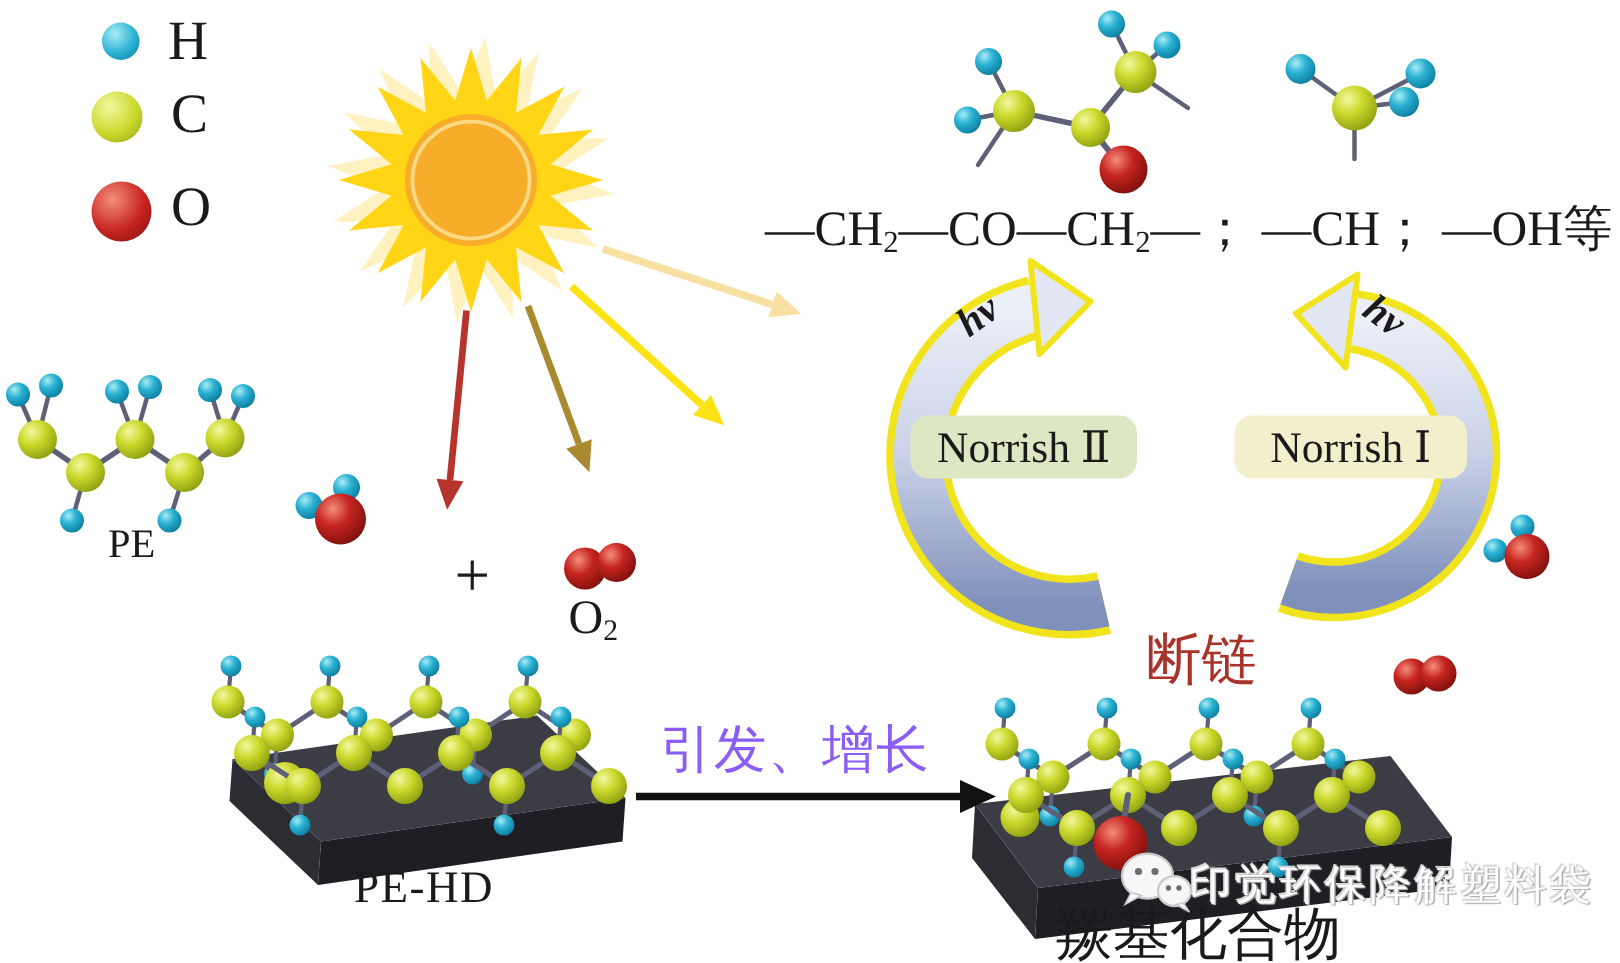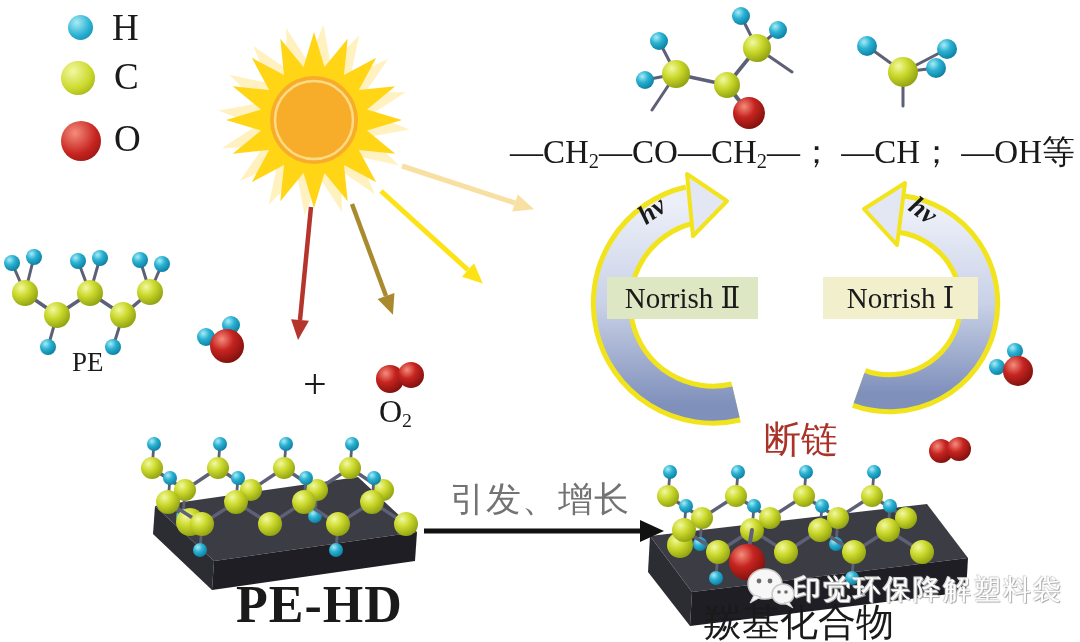--- a/index.html
+++ b/index.html
@@ -11,27 +11,27 @@
   #ball-h{left:68px;top:15px;width:25px;height:25px;background:radial-gradient(circle at 35% 30%,#a8ecf4,#2ab1d3 55%,#0b7d9e);}
   #ball-c{left:61px;top:61px;width:34px;height:34px;background:radial-gradient(circle at 35% 30%,#f2f8a0,#cbd92c 55%,#8e9f10);}
   #ball-o{left:61px;top:121px;width:40px;height:40px;background:radial-gradient(circle at 35% 30%,#f48d7c,#c62420 55%,#7e100c);}
   .leglbl{font-size:37px;}
   #leg-h{left:112px;top:6px;}  #leg-c{left:114px;top:55px;}  #leg-o{left:114px;top:117px;}
   .sb{font-size:62%;vertical-align:-0.25em;}
   #pe-label{left:72px;top:347px;font-size:27px;}
   #h2o-label{left:179px;top:359px;font-size:36px;}
   #plus-sign{left:303px;top:360px;font-size:42px;}
   #o2-label{left:379px;top:393px;font-size:32px;}
-  #pehd-label{left:236px;top:575px;font-size:52px;letter-spacing:1px;font-weight:bold;}
-  #init-label{left:450px;top:476px;font-size:35px;color:#737373;letter-spacing:1px;}
+  #pehd-label{left:236px;top:575px;font-size:30px;letter-spacing:1px;}
+  #init-label{left:440px;top:476px;font-size:35px;color:#8b5cf6;letter-spacing:1px;}
   #formula{left:510px;top:130px;font-size:33px;white-space:nowrap;text-align:right;}
   .hv{width:44px;text-align:center;font-size:27px;font-style:italic;font-weight:600;}
   #hv-left{left:630px;top:195px;transform:rotate(-36deg);}
   #hv-right{left:901px;top:195px;transform:rotate(36deg);}
-  .norrish{height:42px;display:flex;align-items:center;justify-content:center;font-size:29px;}
+  .norrish{height:42px;display:flex;align-items:center;justify-content:center;font-size:29px;border-radius:12px;}
   #norrish2{left:607px;top:277px;width:151px;background:#dde7c3;}
   #norrish1{left:823px;top:277px;width:155px;background:#f2efcd;}
   #scission{left:764px;top:383px;font-size:37px;color:#a93328;font-weight:400;margin-top:32px;}
   #carbonyl{left:704px;top:597px;font-size:38px;}
   #wmtext{left:793px;top:571px;font-size:28px;letter-spacing:2px;color:#ffffff;
           font-family:Liberation Sans, sans-serif;
           text-shadow:1px 1px 0 #b0b0b0,-1px -1px 0 #d8d8d8,0 0 2px #9a9a9a;}
 </style>
 </head>
 <body>

